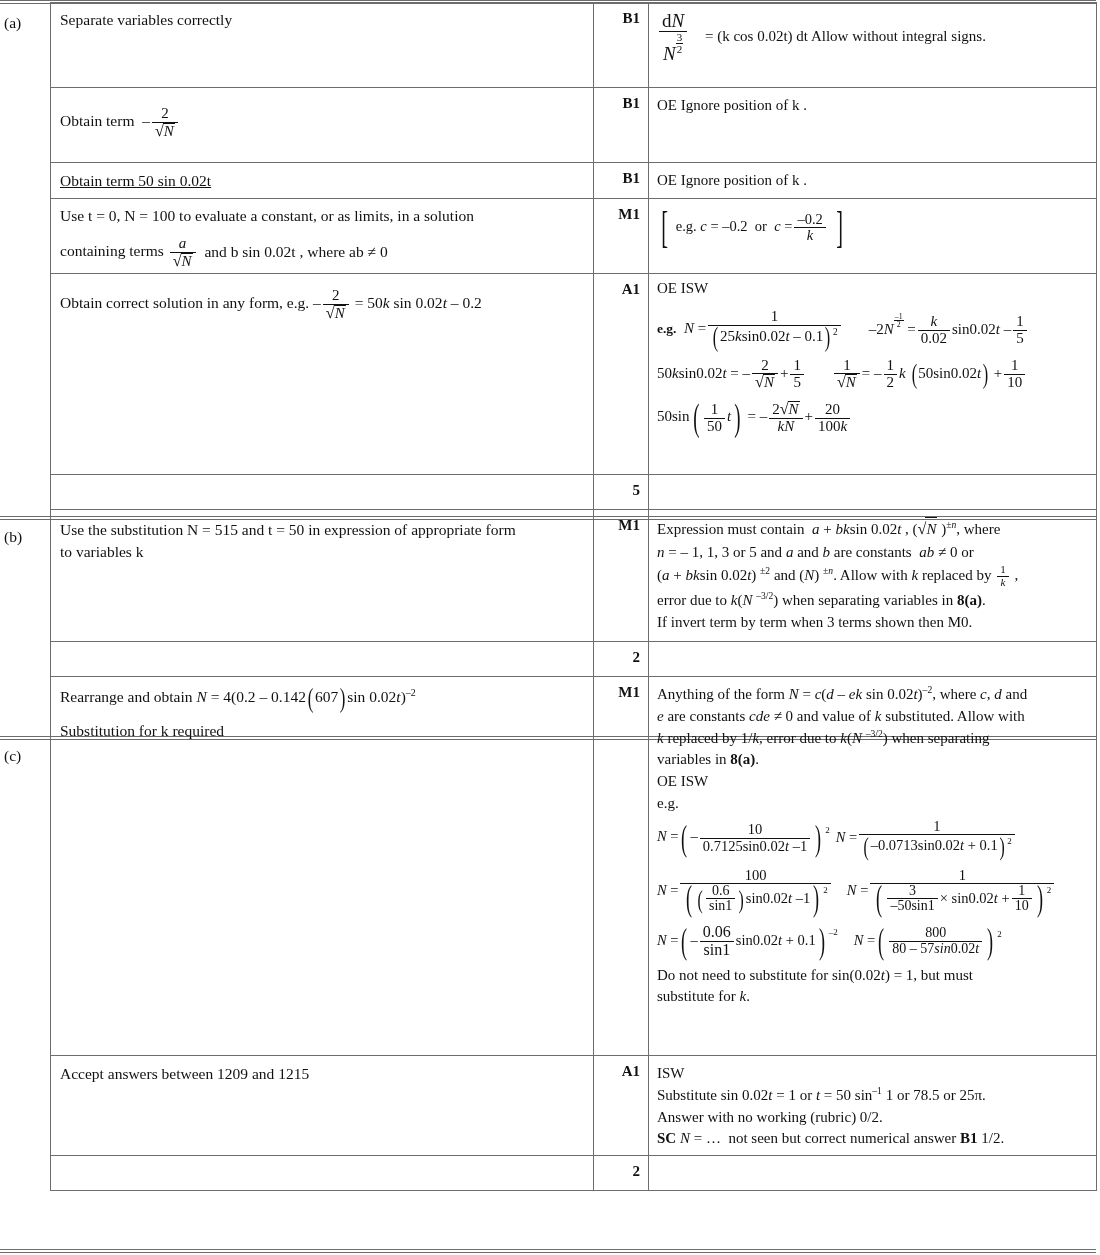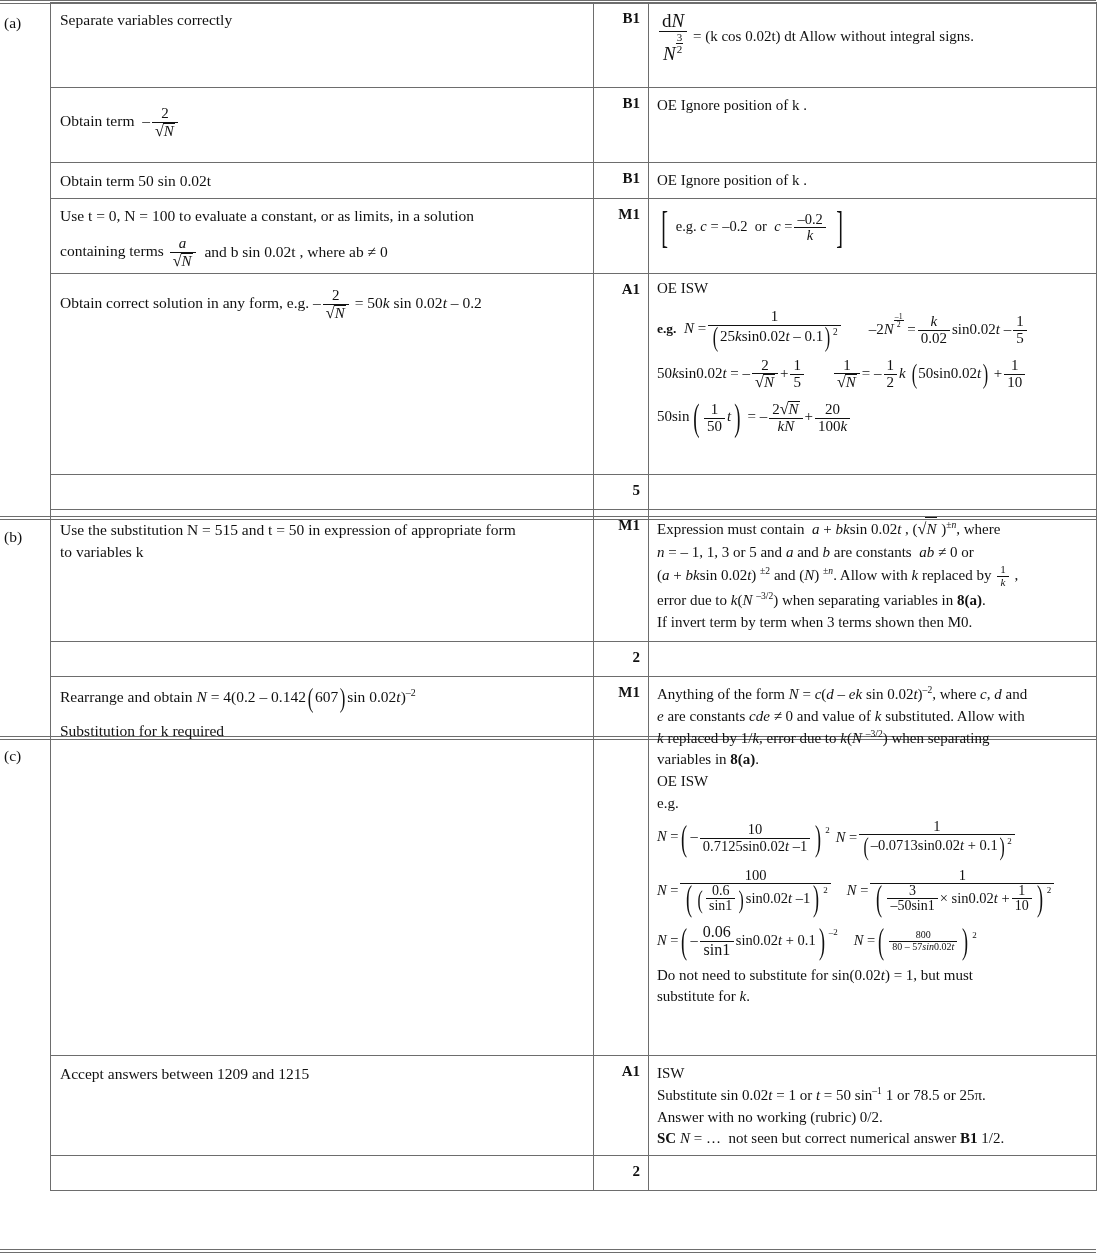--- a/index.html
+++ b/index.html
@@ -158,21 +158,21 @@
           <div class="mark">B1</div>
         </td>
         <td class="c-note">
           <div class="pad-note note" style="padding-top:8px;">
             <span class="m">
               <span class="frac" style="font-size:19px;">
                 <span class="num">d<span class="mi">N</span></span>
                 <span class="den"><span class="mi">N</span><span class="supfrac"><span class="n">3</span><span>2</span></span></span>
               </span>
             </span>
-            <span style="margin-left:0;font-family:Liberation Serif, serif;">= (k cos 0.02t) dt   Allow without integral signs.</span>
+            <span style="margin-left:12px;font-family:Liberation Serif, serif;">= (k cos 0.02t) dt   Allow without integral signs.</span>
           </div>
         </td>
       </tr>
 
       <tr>
         <td class="c-text">
           <div class="pad txt" style="height:50px;padding-top:18px;">
             <span>Obtain term</span>
             <span class="m">&nbsp;–<span class="frac" style="font-size:15px;">
               <span class="num">2</span>
@@ -185,21 +185,21 @@
         </td>
         <td class="c-note">
           <div class="pad-note note" style="padding-top:7px;">
             <span>OE  Ignore position of k .</span>
           </div>
         </td>
       </tr>
 
       <tr>
         <td class="c-text">
-          <div class="pad txt" style="height:22px;padding-top:7px;">
+          <div class="pad txt" style="height:22px;padding-top:7px;text-decoration:underline;">
             <span>Obtain term  50 sin 0.02t</span>
           </div>
         </td>
         <td class="c-mark">
           <div class="mark">B1</div>
         </td>
         <td class="c-note">
           <div class="pad-note note" style="padding-top:7px;">
             <span>OE  Ignore position of k .</span>
           </div>
@@ -396,21 +396,21 @@
                   <span class="den"><span class="paren-xl">(</span><span class="frac" style="font-size:14px;"><span class="num">3</span><span class="den">–50sin1</span></span>× sin0.02<span class="mi">t</span> +<span class="frac" style="font-size:14px;"><span class="num">1</span><span class="den">10</span></span><span class="paren-xl">)</span><span class="powout">2</span></span>
                 </span>
               </span>
             </div>
 
             <div class="eqrow" style="margin-top:10px;gap:16px;">
               <span class="m" style="font-size:14.5px;">
                 <span class="mi">N</span> =<span class="paren-xl">(</span>–<span class="frac" style="font-size:16px;"><span class="num">0.06</span><span class="den">sin1</span></span>sin0.02<span class="mi">t</span> + 0.1<span class="paren-xl">)</span><span class="powout">–2</span>
               </span>
               <span class="m" style="font-size:14.5px;">
-                <span class="mi">N</span> =<span class="paren-xl">(</span><span class="frac" style="font-size:10px;">
+                <span class="mi">N</span> =<span class="paren-xl">(</span><span class="frac" style="font-size:14px;">
                   <span class="num">800</span>
                   <span class="den">80 – 57<span class="mi">sin</span>0.02<span class="mi">t</span></span>
                 </span><span class="paren-xl">)</span><span class="powout">2</span>
               </span>
             </div>
 
             <div style="margin-top:6px;">Do not need to substitute for sin(0.02<span class="mi">t</span>) = 1, but must</div>
             <div>substitute for <span class="mi">k</span>.</div>
           </div>
         </td>

